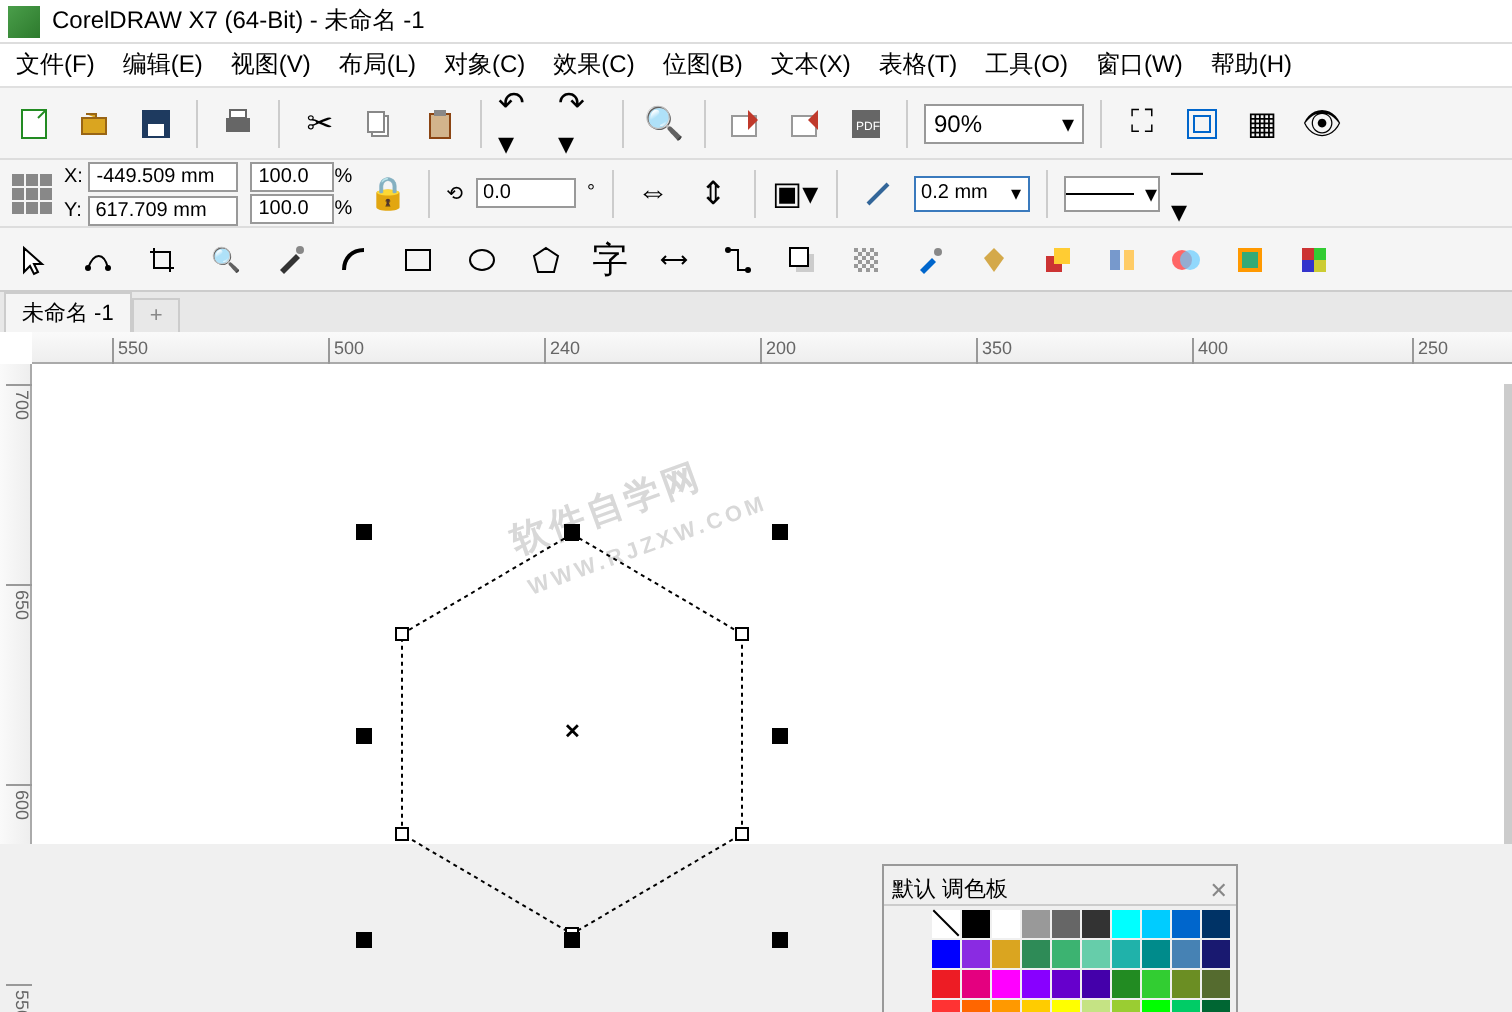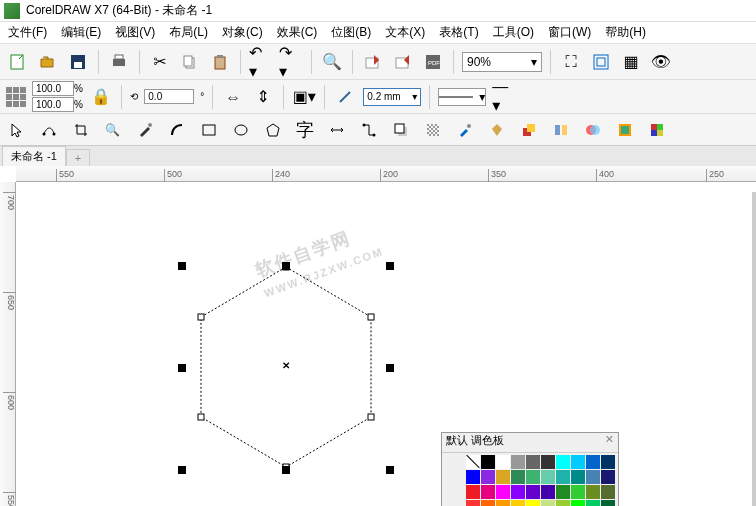--- a/index.html
+++ b/index.html
@@ -26,38 +26,38 @@
     .outline-box { width: 58px; height: 18px; border: 1px solid #3a7abd; background: #fff; padding: 0 3px; font-size: 10px; display: flex; align-items: center; justify-content: space-between; }
     .line-style { width: 48px; height: 18px; border: 1px solid #999; background: #fff; display: flex; align-items: center; justify-content: center; }
     
     .toolbox { height: 32px; background: #f5f5f5; display: flex; align-items: center; padding: 0 6px; gap: 10px; border-bottom: 1px solid #ccc; }
     .tool { width: 22px; height: 22px; display: flex; align-items: center; justify-content: center; cursor: pointer; }
     
     .tabbar { height: 20px; background: #e8e8e8; display: flex; align-items: flex-end; padding-left: 2px; }
     .tab { padding: 2px 8px; background: #f5f5f5; border: 1px solid #ccc; border-bottom: none; font-size: 11px; }
     .tab.plus { background: #e8e8e8; color: #888; }
     
-    .workspace { position: relative; height: 340px; background: #fff; }
+    .workspace { position: relative; height: 256px; background: #fff; }
     .ruler-h { position: absolute; top: 0; left: 16px; right: 0; height: 16px; background: linear-gradient(#fafafa,#eee); border-bottom: 1px solid #aaa; display: flex; font-size: 9px; color: #666; }
     .ruler-h .tick { position: absolute; top: 3px; border-left: 1px solid #999; height: 13px; padding-left: 2px; }
     .ruler-v { position: absolute; top: 16px; left: 0; bottom: 0; width: 16px; background: linear-gradient(90deg,#fafafa,#eee); border-right: 1px solid #aaa; }
     .ruler-v .tick { position: absolute; left: 3px; border-top: 1px solid #999; width: 13px; font-size: 9px; color: #666; writing-mode: vertical-rl; padding-top: 2px; }
     .canvas { position: absolute; top: 16px; left: 16px; right: 0; bottom: 0; background: #fff; }
     .canvas .page-shadow { position: absolute; top: 10px; right: 0; bottom: 0; width: 4px; background: #ccc; }
     
     .hexagon { position: absolute; left: 170px; top: 70px; }
     .hexagon svg { overflow: visible; }
     .sel-handle { width: 8px; height: 8px; background: #000; position: absolute; }
     .center-x { position: absolute; font-size: 10px; font-weight: bold; }
     
     
     .wm { position: absolute; left: 240px; top: 55px; font-size: 18px; color: #d8d8d8; transform: rotate(-20deg); pointer-events: none; font-weight: bold; letter-spacing: 2px; }
     
     .palette-panel { position: absolute; left: 425px; top: 250px; width: 178px; background: #f0f0f0; border: 1px solid #999; }
-    .palette-title { height: 20px; display: flex; align-items: flex-start; justify-content: space-between; padding: 0 4px; font-size: 11px; border-bottom: 1px solid #ccc; }
+    .palette-title { height: 20px; display: flex; align-items: flex-end; justify-content: space-between; padding: 0 4px; font-size: 11px; border-bottom: 1px solid #ccc; }
     .palette-close { cursor: pointer; color: #888; }
     .palette-grid { display: grid; grid-template-columns: repeat(10, 14px); gap: 1px; padding: 2px 2px 2px 24px; }
     .sw { width: 14px; height: 14px; cursor: pointer; }
     .sw.none { background: #fff; position: relative; }
     .sw.none::after { content: ''; position: absolute; width: 18px; height: 1px; background: #000; transform: rotate(45deg); top: 6px; left: -2px; }
   </style>
 </head>
 <body>
 
 <div class="titlebar">
@@ -165,20 +165,24 @@
       <div></div>
       <div></div>
       <div></div>
       <div></div>
       <div></div>
       <div></div>
       <div></div>
       <div></div>
       <div></div>
     </div>
+  <div class="prop-vals">
+    <div><span class="prop-lbl">X: </span><input class="prop-val" value="-449.509 mm" style=""></div>
+    <div><span class="prop-lbl">Y: </span><input class="prop-val" value="617.709 mm" style=""></div>
+  </div>
   <div class="prop-vals">
     <div style="display:flex;align-items:center">
         <input class="prop-val" style="width: 42px;" value="100.0">
         <span class="prop-lbl">%</span>
       </div>
     <div style="display:flex;align-items:center">
         <input class="prop-val" style="width: 42px;" value="100.0">
         <span class="prop-lbl">%</span>
       </div>
   </div>

